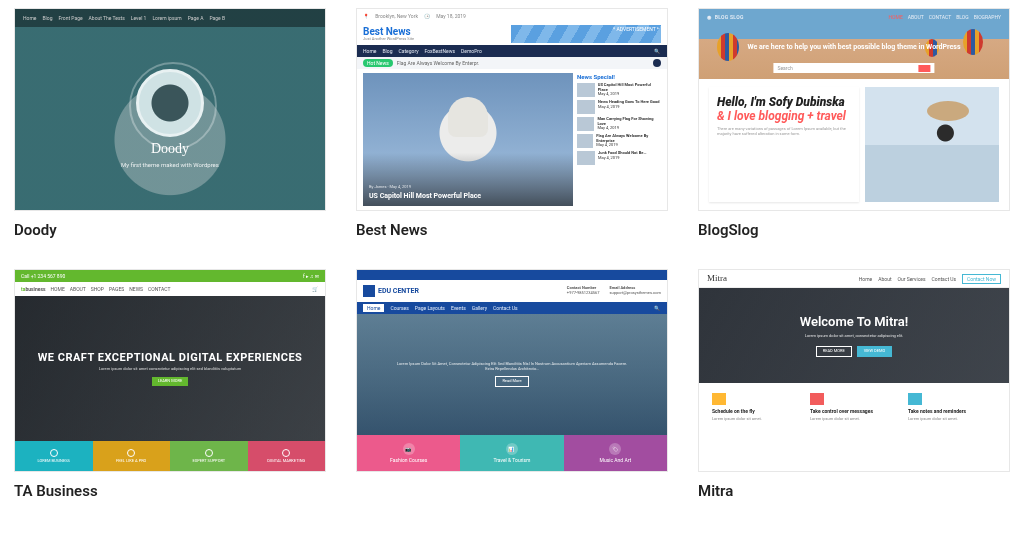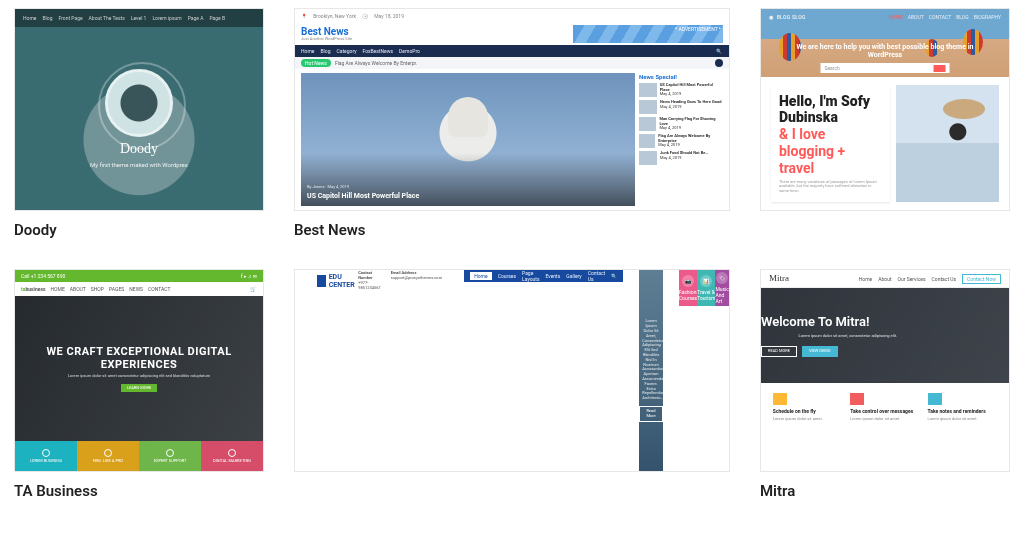--- a/index.html
+++ b/index.html
@@ -104,21 +104,21 @@
   .blogslog .bar{ height:16px; display:flex; align-items:center; justify-content:space-between; padding:0 8px; font-size:5px; color:#e8eef6;}
   .blogslog .bar .brand{ display:flex; align-items:center; gap:3px; font-weight:600; letter-spacing:.3px;}
   .blogslog .bar .menu{ display:flex; gap:5px;}
   .blogslog .bar .menu span:first-child{ color:#ff5a5a;}
   .blogslog .heroline{ position:absolute; left:50%; top:34px; transform:translateX(-50%); text-align:center; font-size:7px; font-weight:700; width:80%;}
   .blogslog .search{ position:absolute; left:50%; top:54px; transform:translateX(-50%);
     width:52%; height:10px; background:#fff; display:flex; align-items:center; justify-content:space-between; padding:0 4px; color:#999; font-size:5px;}
   .blogslog .search .go{ width:12px; height:7px; background:#ff5a5a;}
   .blogslog .lower{ flex:1; display:flex; gap:6px; padding:8px 10px;}
   .blogslog .hello{ flex:1; background:#fff; box-shadow:0 1px 2px rgba(0,0,0,.1); padding:8px;}
-  .blogslog .hello h2{ color:#ff5a5a; font-size:14px; line-height:1.2;}
+  .blogslog .hello h2{ color:#ff5a5a; font-size:12px; line-height:1.2;font-style:italic;}
   .blogslog .hello h2 b{ color:#222;}
   .blogslog .hello p{ color:#999; font-size:4px; margin-top:3px;}
   .blogslog .photo{ flex:1; background:
     radial-gradient(circle at 60% 40%, #2b2b2b 0 8px, transparent 9px),
     linear-gradient(#d3e2ee, #d3e2ee 50%, #bcd0df 50%);
     position:relative;}
   .blogslog .hat{ position:absolute; left:46%; top:12%; width:42px; height:20px; border-radius:50%; background:#caa97e;}
 
   
   .tabiz{ display:flex; flex-direction:column;}
@@ -131,21 +131,21 @@
       linear-gradient(120deg,#3b3f44,#6d7176);
     color:#fff; display:flex; flex-direction:column; align-items:center; justify-content:center; gap:3px; padding:0 12px;}
   .tabiz .hero h1{ font-size:11px; letter-spacing:.5px; text-align:center;}
   .tabiz .hero p{ font-size:4px; opacity:.8; text-align:center;}
   .tabiz .subbtn{ background:#63b82e; padding:2px 6px; font-size:4px; margin-top:2px;}
   .tabiz .tiles{ display:flex; height:30px;}
   .tabiz .tile{ flex:1; color:#fff; font-size:4px; display:flex; flex-direction:column; align-items:center; justify-content:center; gap:2px;}
   .tabiz .tile .ic{ width:8px;height:8px;border:1px solid #fff;border-radius:50%;}
 
   
-  .edux{ display:flex; flex-direction:row;gap:16px;}
+  .edux{ display:flex; flex-direction:column;}
   .edux .top{ height:10px; background:#174a9e;}
   .edux .row2{ height:22px; background:#fff; display:flex; align-items:center; justify-content:space-between; padding:0 6px; font-size:4px; color:#555;}
   .edux .logo2{ display:flex; align-items:center; gap:3px; color:#174a9e; font-weight:700; font-size:7px;}
   .edux .logo2 .sq{ width:12px;height:12px;background:#174a9e;}
   .edux .contacts{ display:flex; gap:10px;}
   .edux .nav{ height:12px; background:#174a9e; display:flex; align-items:center; gap:6px; padding:0 6px; color:#e5edf9; font-size:5px;}
   .edux .nav span:first-child{ background:#fff; color:#174a9e; padding:1px 4px;}
   .edux .hero{ flex:1; position:relative;
     background: linear-gradient(rgba(23,74,158,.45),rgba(23,74,158,.45)),
       linear-gradient(#98a98c,#6e7d63 60%,#4d5a45);
@@ -159,21 +159,21 @@
 
   
   .mitra{ display:flex; flex-direction:column;}
   .mitra .nav{ height:18px; background:#fff; display:flex; align-items:center; justify-content:space-between; padding:0 8px; font-size:5px; color:#555; border-bottom:1px solid #eee;}
   .mitra .nav .brand{ font-family:Georgia, serif; font-size:9px; color:#333;}
   .mitra .nav .menu{ display:flex; gap:6px; align-items:center;}
   .mitra .nav .cta{ border:1px solid #45b8d4; color:#45b8d4; padding:1px 4px;}
   .mitra .hero{ height:95px; position:relative;
     background: linear-gradient(rgba(40,45,52,.65),rgba(40,45,52,.65)),
       linear-gradient(120deg,#3c4148,#6a7078);
-    color:#fff; display:flex; flex-direction:column; justify-content:center; gap:4px;}
+    color:#fff; display:flex; flex-direction:column; align-items:center; justify-content:center; gap:4px;}
   .mitra .hero h1{ font-size:13px; font-weight:600;}
   .mitra .hero p{ font-size:4px; text-align:center; width:70%; opacity:.85;}
   .mitra .hero .btns{ display:flex; gap:5px; margin-top:3px;}
   .mitra .hero .b{ font-size:4px; padding:2px 6px; border:1px solid #fff;}
   .mitra .hero .b.primary{ background:#45b8d4; border-color:#45b8d4;}
   .mitra .features{ flex:1; display:flex; justify-content:space-around; padding:10px 8px 0;}
   .mitra .feat{ width:30%; display:flex; flex-direction:column; gap:3px;}
   .mitra .feat .ic{ width:14px; height:12px;}
   .mitra .feat h3{ font-size:5px; color:#222;}
   .mitra .feat p{ font-size:4px; color:#888;}
@@ -300,20 +300,21 @@
             <b>Hello, I'm Sofy Dubinska</b><br>
             <span>&amp; I love blogging + travel</span>
           </h2>
           <p>There are many variations of passages of Lorem Ipsum available, but the majority have suffered alteration in some form.</p>
         </div>
         <div class="photo">
           <div class="hat"></div>
         </div>
       </div>
     </div>
+    <div class="title">BlogSlog</div>
   </div>
 
   <div class="card">
     <div class="thumb tabiz">
       <div class="top">
         <span>Call +1 234 567 890</span>
         <span>f ▸ ♫ ✉</span>
       </div>
       <div class="nav">
         <span class="brand"><i>ta</i><span>business</span></span>

